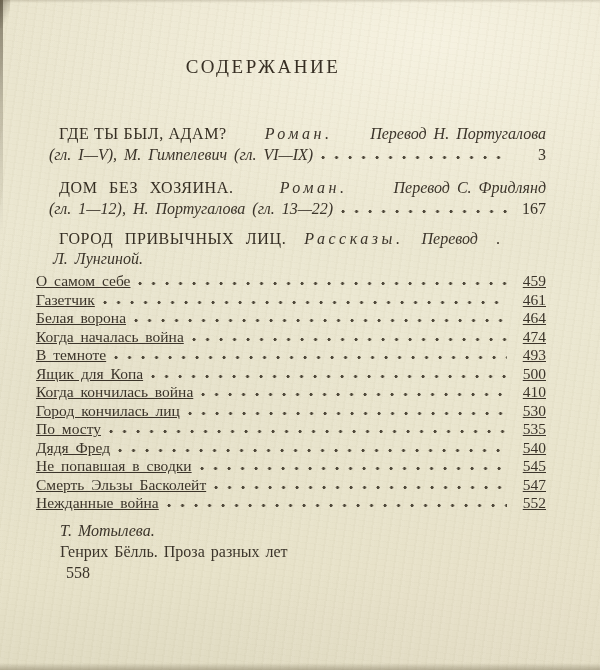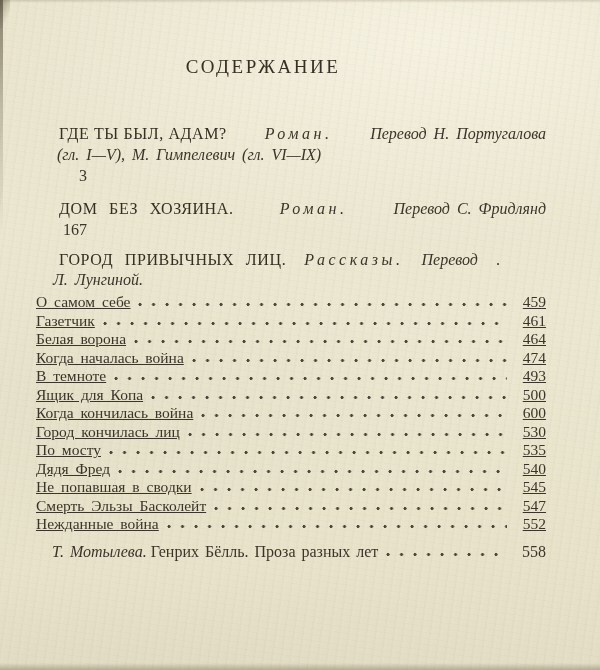--- a/index.html
+++ b/index.html
@@ -39,32 +39,32 @@
   .sec3{margin-top:10px;}
   .line{line-height:21px;margin-left:27px;}
   .sec3 .line{line-height:20px;}
   .l1{display:flex;justify-content:space-between;align-items:baseline;}
   .caps{letter-spacing:0.6px;color:#352e23;white-space:nowrap;}
   .sec2 .caps,.sec3 .caps{word-spacing:7px;}
   .genre{font-style:italic;letter-spacing:3.5px;white-space:nowrap;}
   .ital{font-style:italic;}
   .sec .ital{word-spacing:3px;}
   .row{display:flex;align-items:baseline;}
-  .indent{margin-left:17px;flex-direction:column;}
+  .indent{margin-left:17px;}
   .leader{flex:1;height:5px;margin:0 9px 0 8px;
     background:radial-gradient(circle at 2px 2.5px, rgba(60,53,40,0.9) 1.3px, rgba(60,53,40,0) 1.8px);
     background-size:13.5px 5px;background-repeat:repeat-x;}
   .pg{min-width:30px;text-align:right;white-space:nowrap;}
   .stray{margin-right:46px;}
 
   .lung{margin-left:21px;}
   .stories{margin-top:3px;margin-left:4px;text-decoration:underline;}
   .stories .row{line-height:18.5px;font-size:15.5px;}
   .stories .t{word-spacing:3px;white-space:nowrap;}
-  .footer-row{margin-top:7px;margin-left:20px;font-size:16px;line-height:21px;}
+  .footer-row{margin-top:7px;margin-left:20px;font-size:16px;line-height:21px;flex-direction:column;}
   .footer-row .author{font-style:italic;margin-right:4px;word-spacing:2px;}
   .footer-row .t{word-spacing:2px;white-space:nowrap;}
 </style>
 </head>
 <body>
 
 <div class="page">
   <div class="edge-left"></div>
   <div class="corner-smudge"></div>
   <div class="edge-top"></div>
@@ -86,20 +86,21 @@
       </div>
     </div>
 
     <div class="sec sec2">
       <div class="line l1">
         <span class="caps">ДОМ БЕЗ ХОЗЯИНА.</span>
         <span class="genre">Роман.</span>
         <span class="ital">Перевод С. Фридлянд</span>
       </div>
       <div class="line row indent">
+        <span class="ital">(гл. 1—12), Н. Португалова (гл. 13—22)</span>
         <span class="leader"></span>
         <span class="pg">167</span>
       </div>
     </div>
 
     <div class="sec sec3">
       <div class="line l1">
         <span class="caps">ГОРОД ПРИВЫЧНЫХ ЛИЦ.</span>
         <span class="genre">Рассказы.</span>
         <span class="ital">Перевод</span>
@@ -136,21 +137,21 @@
           <span class="pg">493</span>
         </div>
         <div class="row">
           <span class="t">Ящик для Копа</span>
           <span class="leader"></span>
           <span class="pg">500</span>
         </div>
         <div class="row">
           <span class="t">Когда кончилась война</span>
           <span class="leader"></span>
-          <span class="pg">600</span>
+          <span class="pg">410</span>
         </div>
         <div class="row">
           <span class="t">Город кончилась лиц</span>
           <span class="leader"></span>
           <span class="pg">530</span>
         </div>
         <div class="row">
           <span class="t">По мосту</span>
           <span class="leader"></span>
           <span class="pg">535</span>

